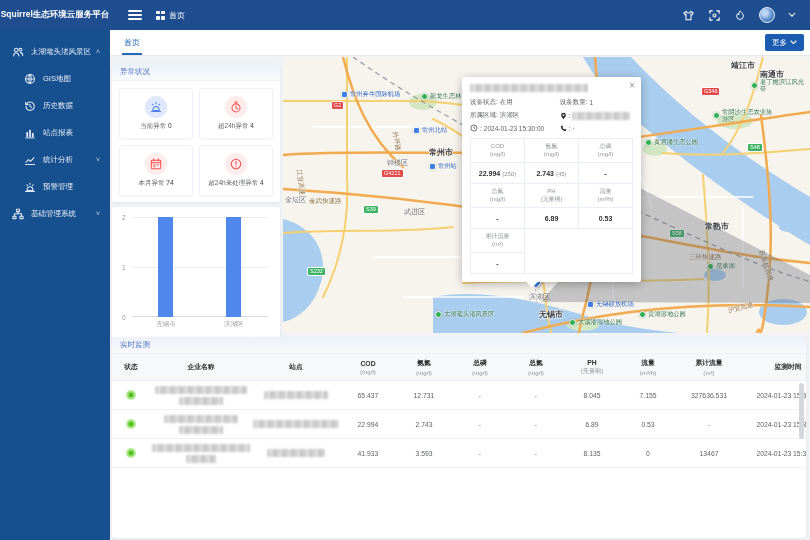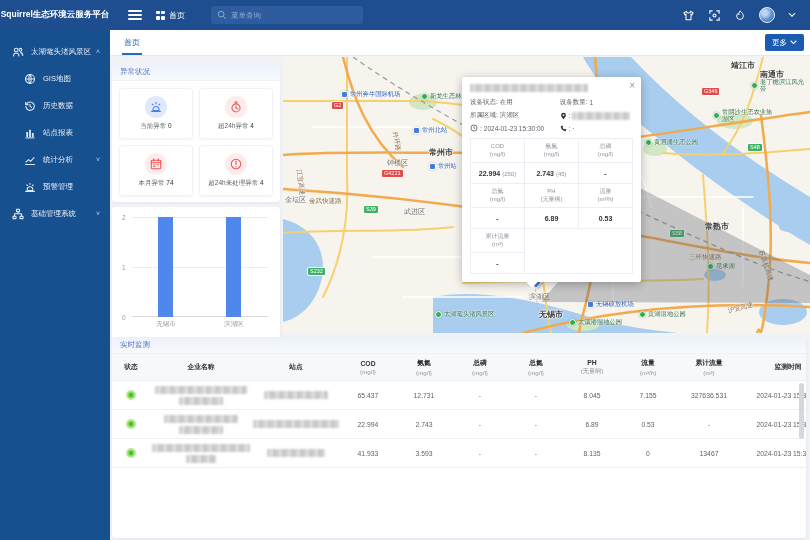--- a/index.html
+++ b/index.html
@@ -138,27 +138,20 @@
         <i></i>
       </div>
     <div class="nav-home">
       <span class="grid-ic">
           <i></i>
           <i></i>
           <i></i>
           <i></i>
         </span>
       <span>首页</span>
-    </div>
-    <div class="searchbox">
-      <svg width="10" height="10" viewBox="0 0 12 12">
-          <circle cx="5" cy="5" r="3.4" fill="none" stroke="#8fabd1" stroke-width="1.2"></circle>
-          <path d="M7.6 7.6 10.6 10.6" stroke="#8fabd1" stroke-width="1.2"></path>
-        </svg>
-      <input placeholder="菜单查询" style="">
     </div>
     <div class="top-right">
       <span class="top-ic">
         <svg width="13" height="13" viewBox="0 0 14 14" fill="none" stroke="#fff" stroke-width="1.1">
             <path d="M4.6 2.6 2 4.3l1.3 1.9 1-.6v5.9h5.4V5.6l1 .6L12 4.3 9.4 2.6a2.5 2.5 0 0 1-4.8 0z"></path>
           </svg>
       </span>
       <span class="top-ic">
         <svg width="13" height="13" viewBox="0 0 14 14" fill="none" stroke="#fff" stroke-width="1.2">
             <path d="M2 5V2h3M9 2h3v3M12 9v3H9M5 12H2V9"></path>

